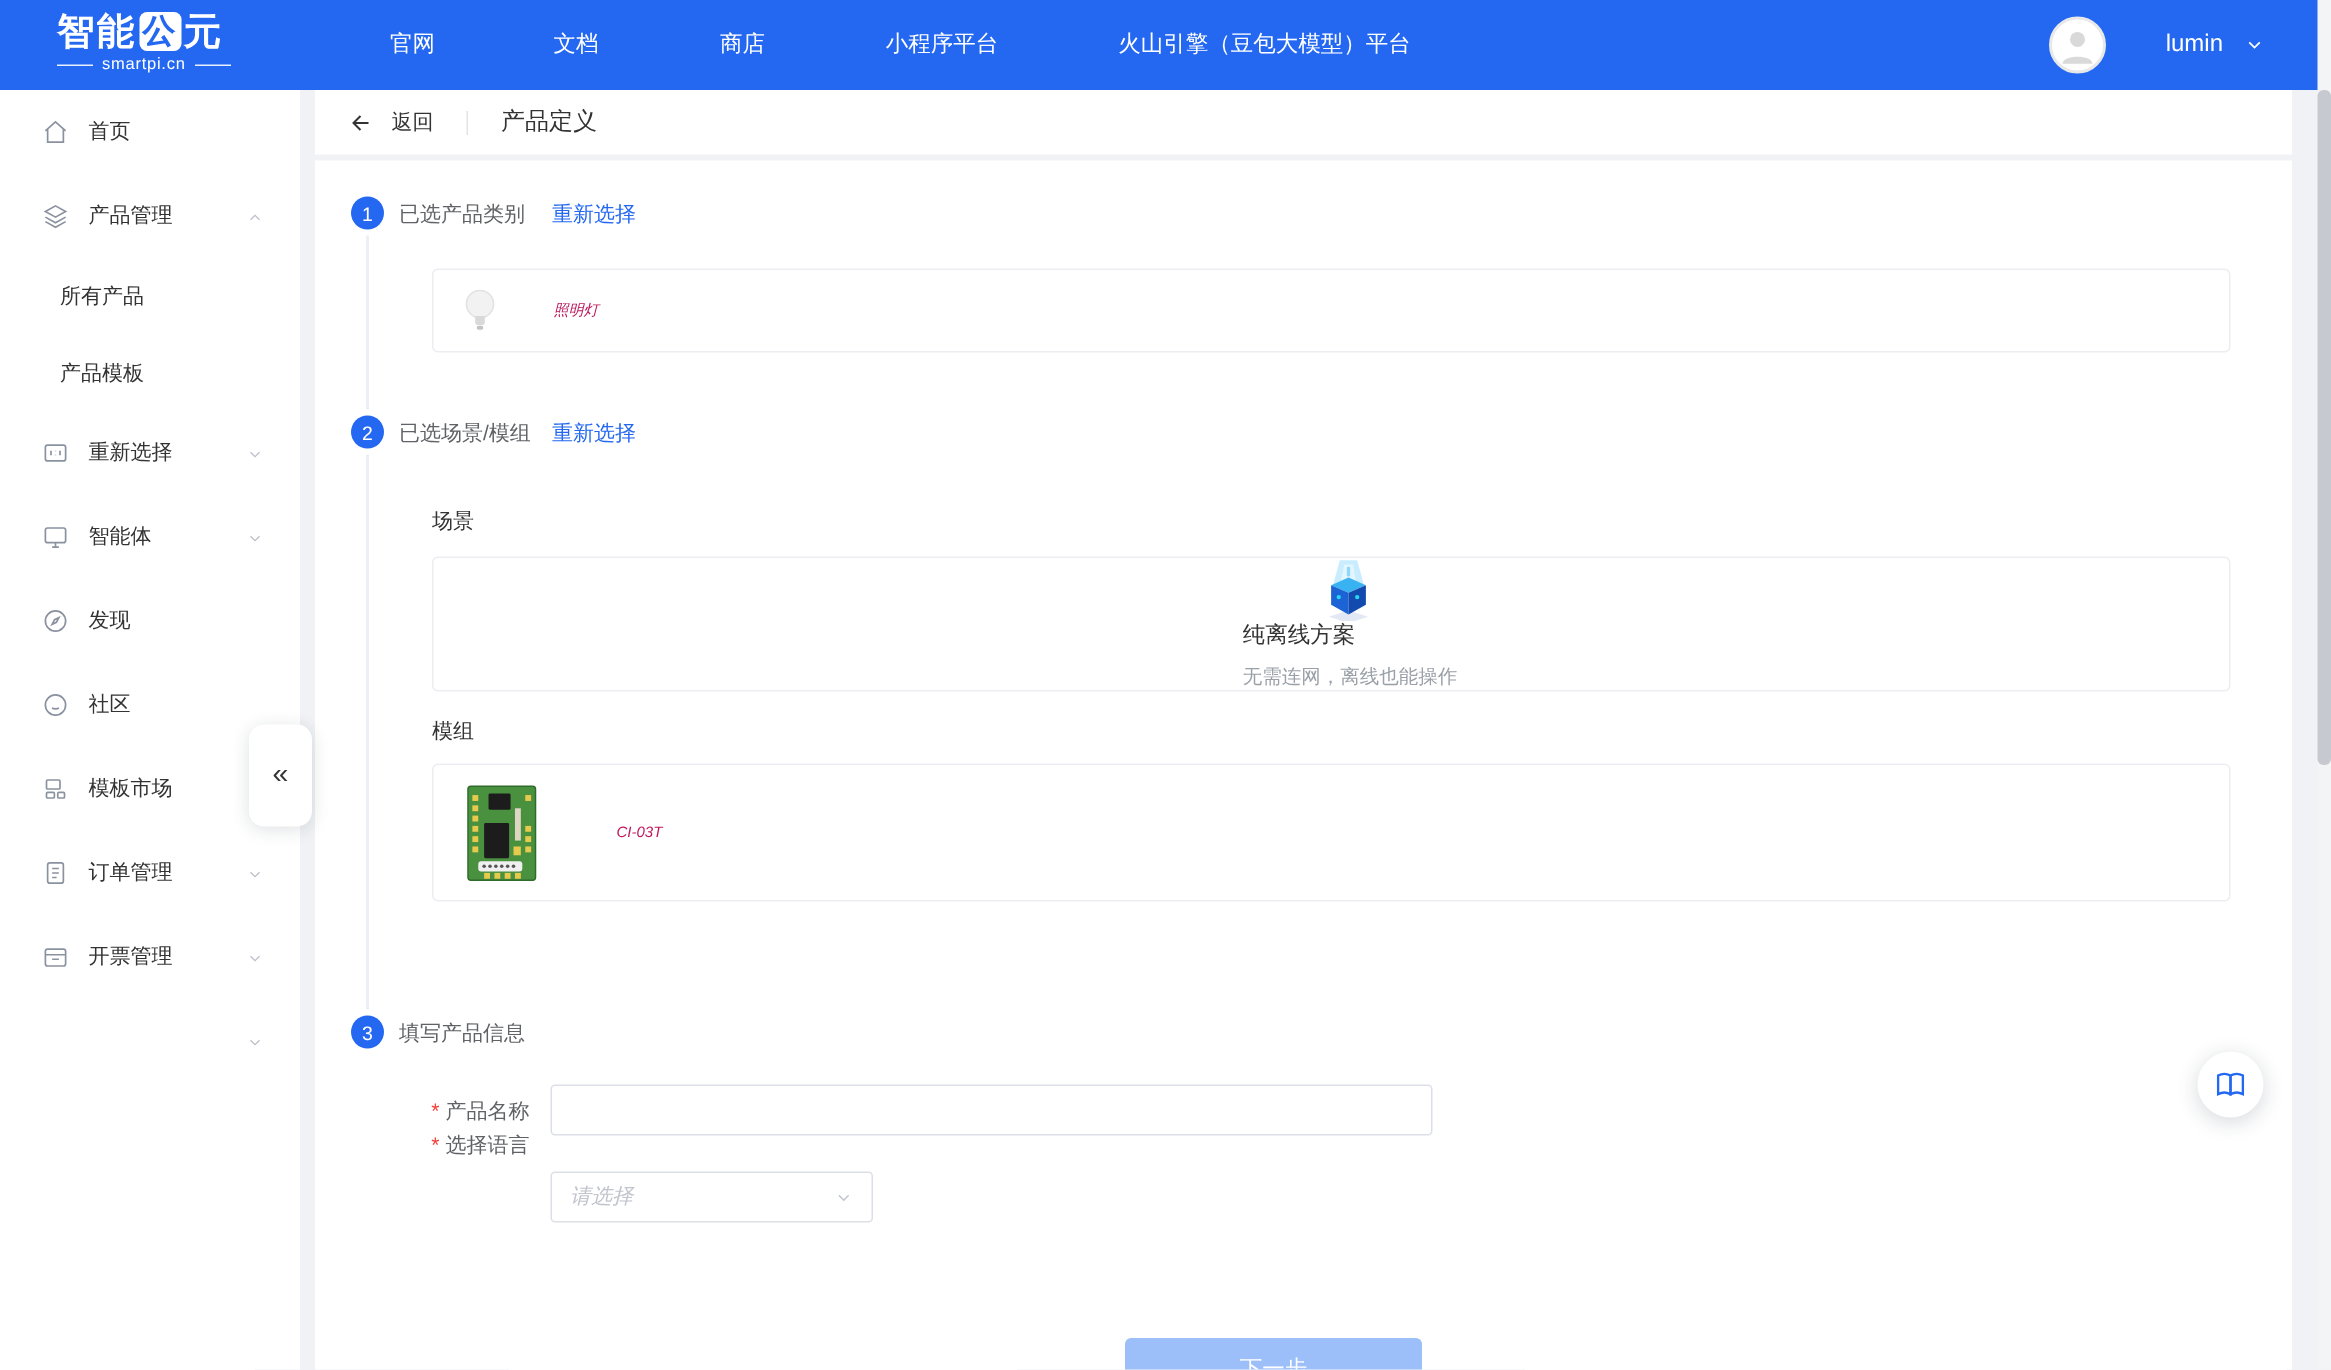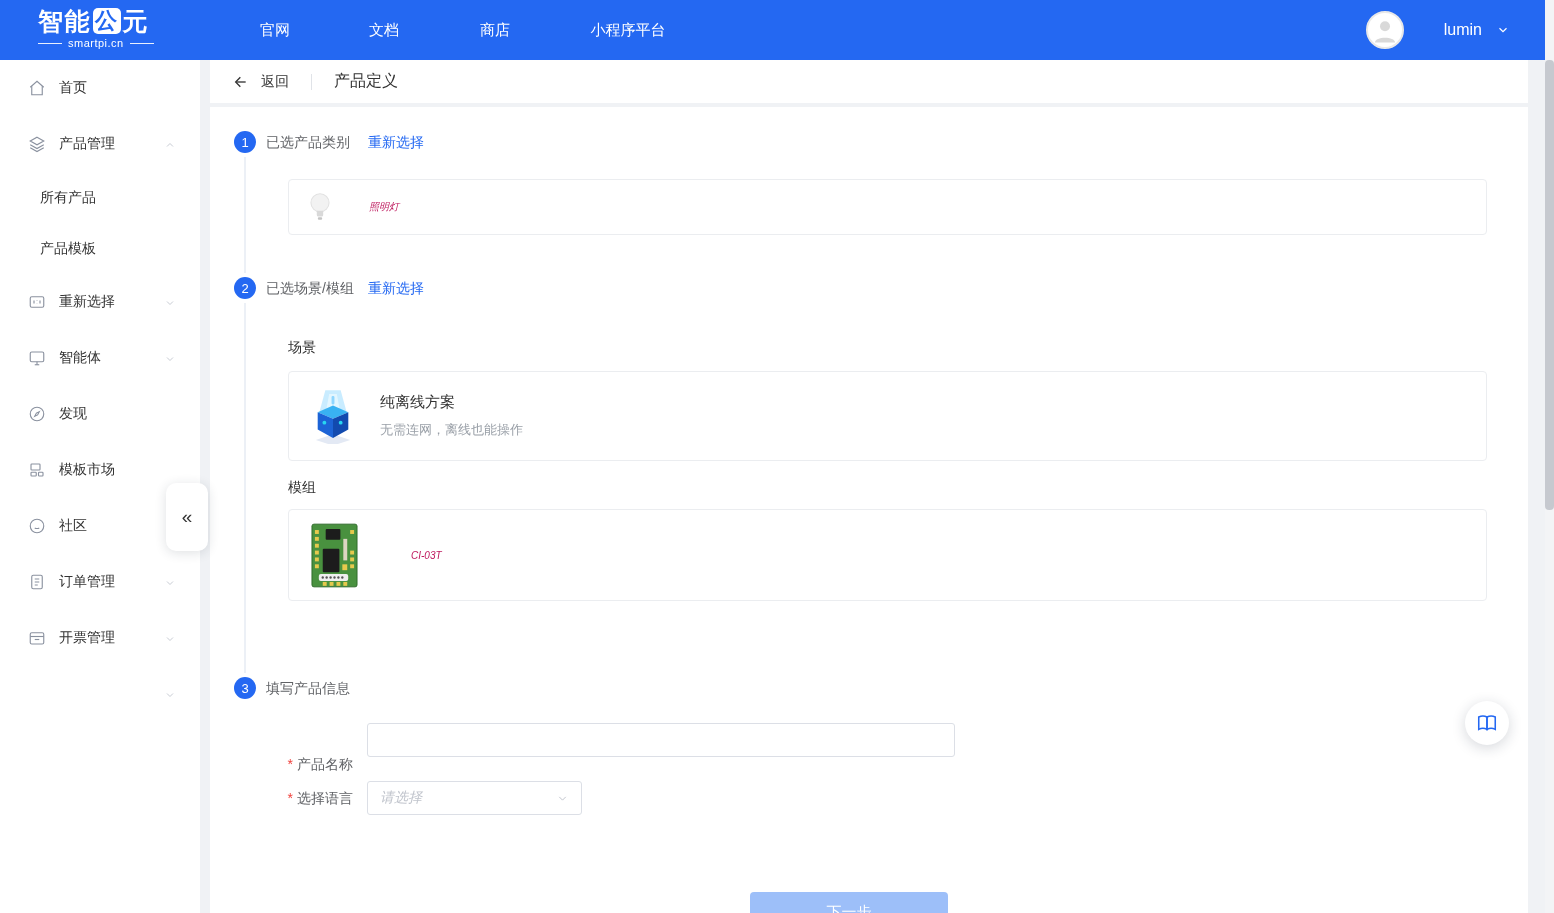--- a/index.html
+++ b/index.html
@@ -92,20 +92,21 @@
     <div class="logo-sub">
       <i class="line"></i>
       <span>smartpi.cn</span>
       <i class="line"></i>
     </div>
   </div>
   <div class="nav-item" style="left:275px">官网</div>
   <div class="nav-item" style="left:384px">文档</div>
   <div class="nav-item" style="left:495px">商店</div>
   <div class="nav-item" style="left:628px">小程序平台</div>
+  <div class="nav-item" style="left:843px">火山引擎（豆包大模型）平台</div>
   <div class="nav-user">
     <div class="avatar">
       <svg viewBox="0 0 24 24" width="30" height="30">
         <circle cx="12" cy="9" r="4" fill="#d9d9d9"></circle>
         <path d="M4 22c0-5 16-5 16 0z" fill="#d9d9d9"></path>
       </svg>
     </div>
     <span class="uname">lumin</span>
     <svg class="chev-svg" viewBox="0 0 24 24">
       <polyline points="6,9 12,15 18,9"></polyline>
@@ -172,33 +173,33 @@
     <span class="icn">
       <svg viewBox="0 0 24 24">
           <circle cx="12" cy="12" r="9"></circle>
           <path d="M9 15l2.2-4.2L15 9l-2.2 4.2z"></path>
         </svg></span>
     <span>发现</span>
   </div>
   <div class="side-item">
     <span class="icn">
       <svg viewBox="0 0 24 24">
+          <circle cx="12" cy="12" r="9"></circle>
+          <path d="M9 14.5c1.2 1.2 4.8 1.2 6 0"></path>
+        </svg></span>
+    <span>社区</span>
+  </div>
+  <div class="side-item">
+    <span class="icn">
+      <svg viewBox="0 0 24 24">
           <rect x="4" y="4" width="12" height="8" rx="1"></rect>
           <rect x="4" y="15" width="7" height="5" rx="1"></rect>
           <rect x="14" y="15" width="6" height="5" rx="1"></rect>
         </svg></span>
     <span>模板市场</span>
-  </div>
-  <div class="side-item">
-    <span class="icn">
-      <svg viewBox="0 0 24 24">
-          <circle cx="12" cy="12" r="9"></circle>
-          <path d="M9 14.5c1.2 1.2 4.8 1.2 6 0"></path>
-        </svg></span>
-    <span>社区</span>
   </div>
   <div class="side-item">
     <span class="icn">
       <svg viewBox="0 0 24 24">
           <rect x="5" y="3" width="14" height="18" rx="2"></rect>
           <path d="M9 8h6M9 12h6M9 16h4"></path>
         </svg></span>
     <span>订单管理</span>
     <span class="side-chev">
       <svg viewBox="0 0 24 24">
@@ -258,21 +259,21 @@
       <rect x="10" y="24.5" width="4" height="2.5" rx="1" fill="#c4c4c4"></rect>
     </svg>
     <span class="card-name" style="margin-left:36px;">照明灯</span>
   </div>
 
   <div class="step-dot" style="top:170px;">2</div>
   <div class="step-label" style="top:170px;">已选场景/模组</div>
   <div class="reselect" style="top:170px;">重新选择</div>
 
   <div class="sec-label" style="top:231px;">场景</div>
-  <div class="sel-card" style="top:264px;height:90px;">
+  <div class="sel-card" style="top:264px;height:90px;flex-direction:column;">
     <svg viewBox="0 0 46 58" width="44" height="56" style="margin-left:22px;">
       <polygon points="23,48 41,54 23,60 5,54" fill="#e3e9f4"></polygon>
       <polygon points="15,2 31,2 37,24 9,24" fill="#bfe9ff" opacity="0.85"></polygon>
       <polygon points="19,6 27,6 30,22 16,22" fill="#e6f7ff" opacity="0.9"></polygon>
       <rect x="21.5" y="8" width="3" height="9" rx="1.2" fill="#8fd6ff"></rect>
       <polygon points="23,18 39,25 23,32 7,25" fill="#39b2f2"></polygon>
       <polygon points="7,25 23,32 23,52 7,43" fill="#1c63d6"></polygon>
       <polygon points="39,25 23,32 23,52 39,43" fill="#124aaf"></polygon>
       <circle cx="14" cy="36" r="2" fill="#28d6f0"></circle>
       <circle cx="31" cy="36" r="2" fill="#28d6f0"></circle>
@@ -318,26 +319,26 @@
         <rect x="26" y="60" width="4" height="4"></rect>
           <rect x="33" y="60" width="4" height="4"></rect>
       </g>
     </svg>
     <span class="card-name" style="margin-left:33px;">CI-03T</span>
   </div>
 
   <div class="step-dot" style="top:570px;">3</div>
   <div class="step-label" style="top:570px;">填写产品信息</div>
 
-  <div class="form-label" style="top:648px;">
+  <div class="form-label" style="top:624px;">
     <span class="req">*</span><span>产品名称</span>
   </div>
   <input class="text-input" style="top: 616px;" type="text" value="">
 
-  <div class="form-label" style="top:682px;">
+  <div class="form-label" style="top:647px;">
     <span class="req">*</span><span>选择语言</span>
   </div>
   <div class="select-box" style="top:674px;">
     <span class="select-ph">请选择</span>
     <svg viewBox="0 0 24 24">
         <polyline points="6,9 12,15 18,9"></polyline>
       </svg>
   </div>
 
   <button class="next-btn">下一步</button>

